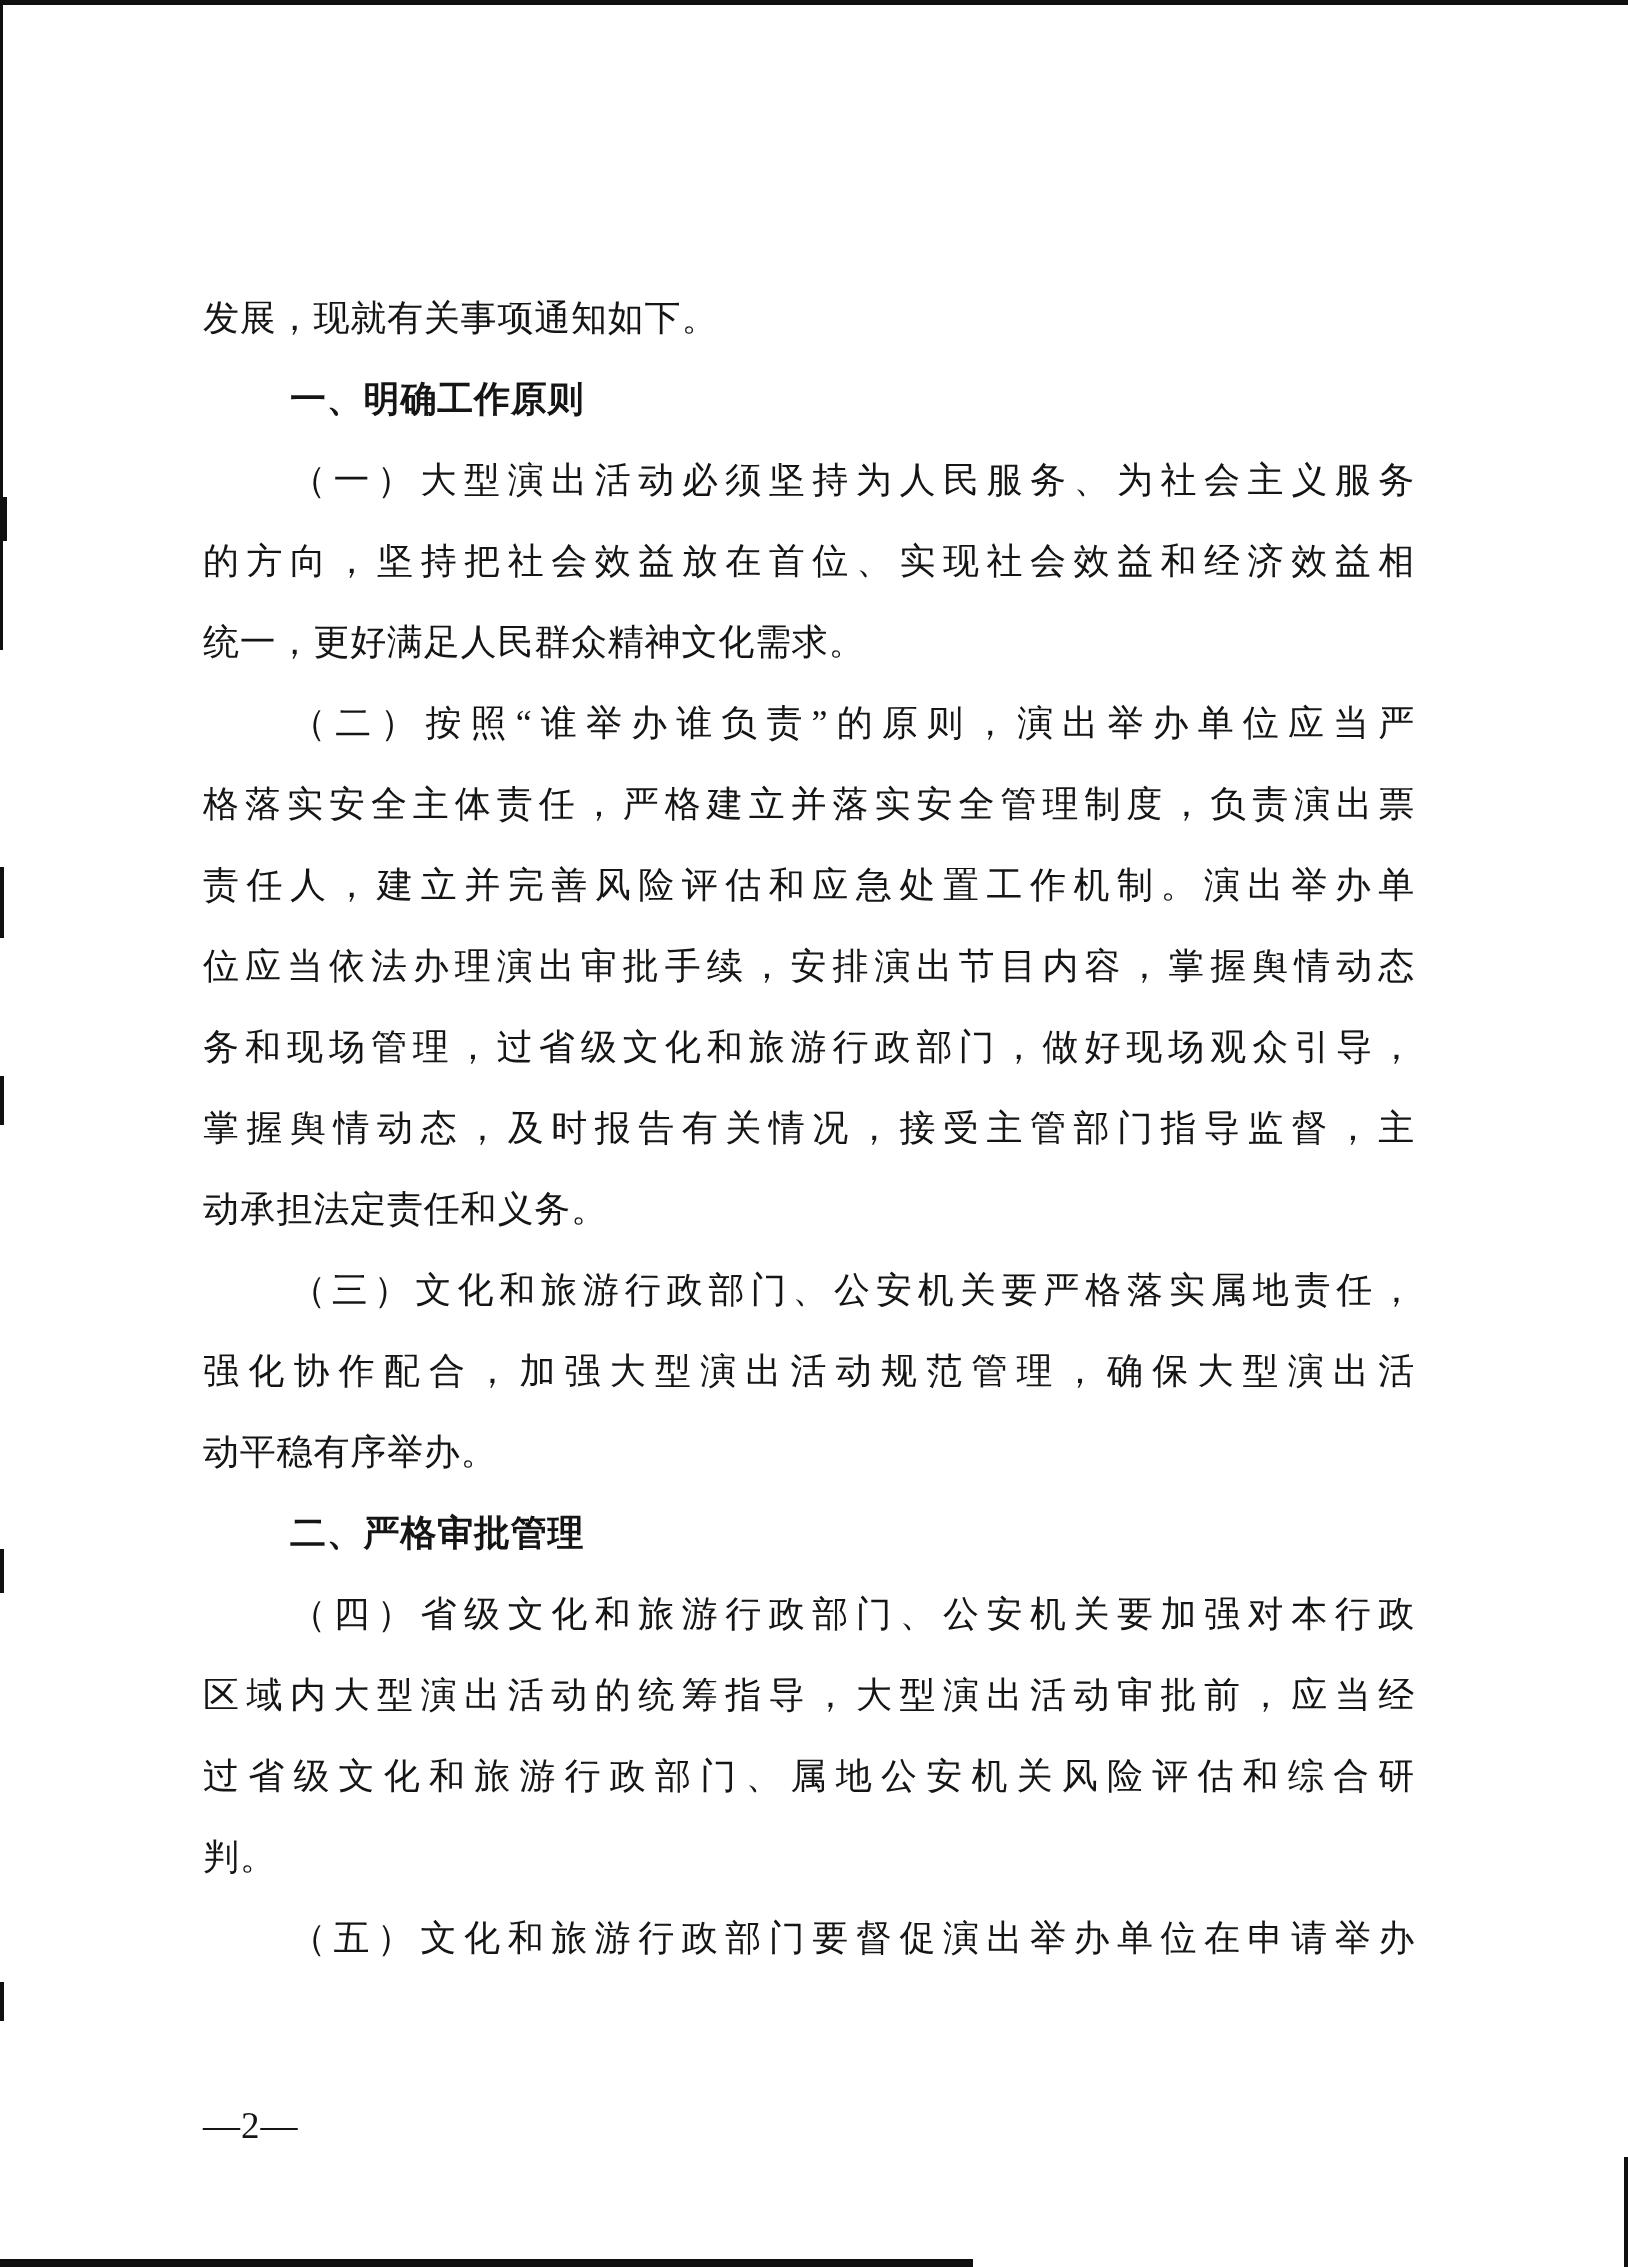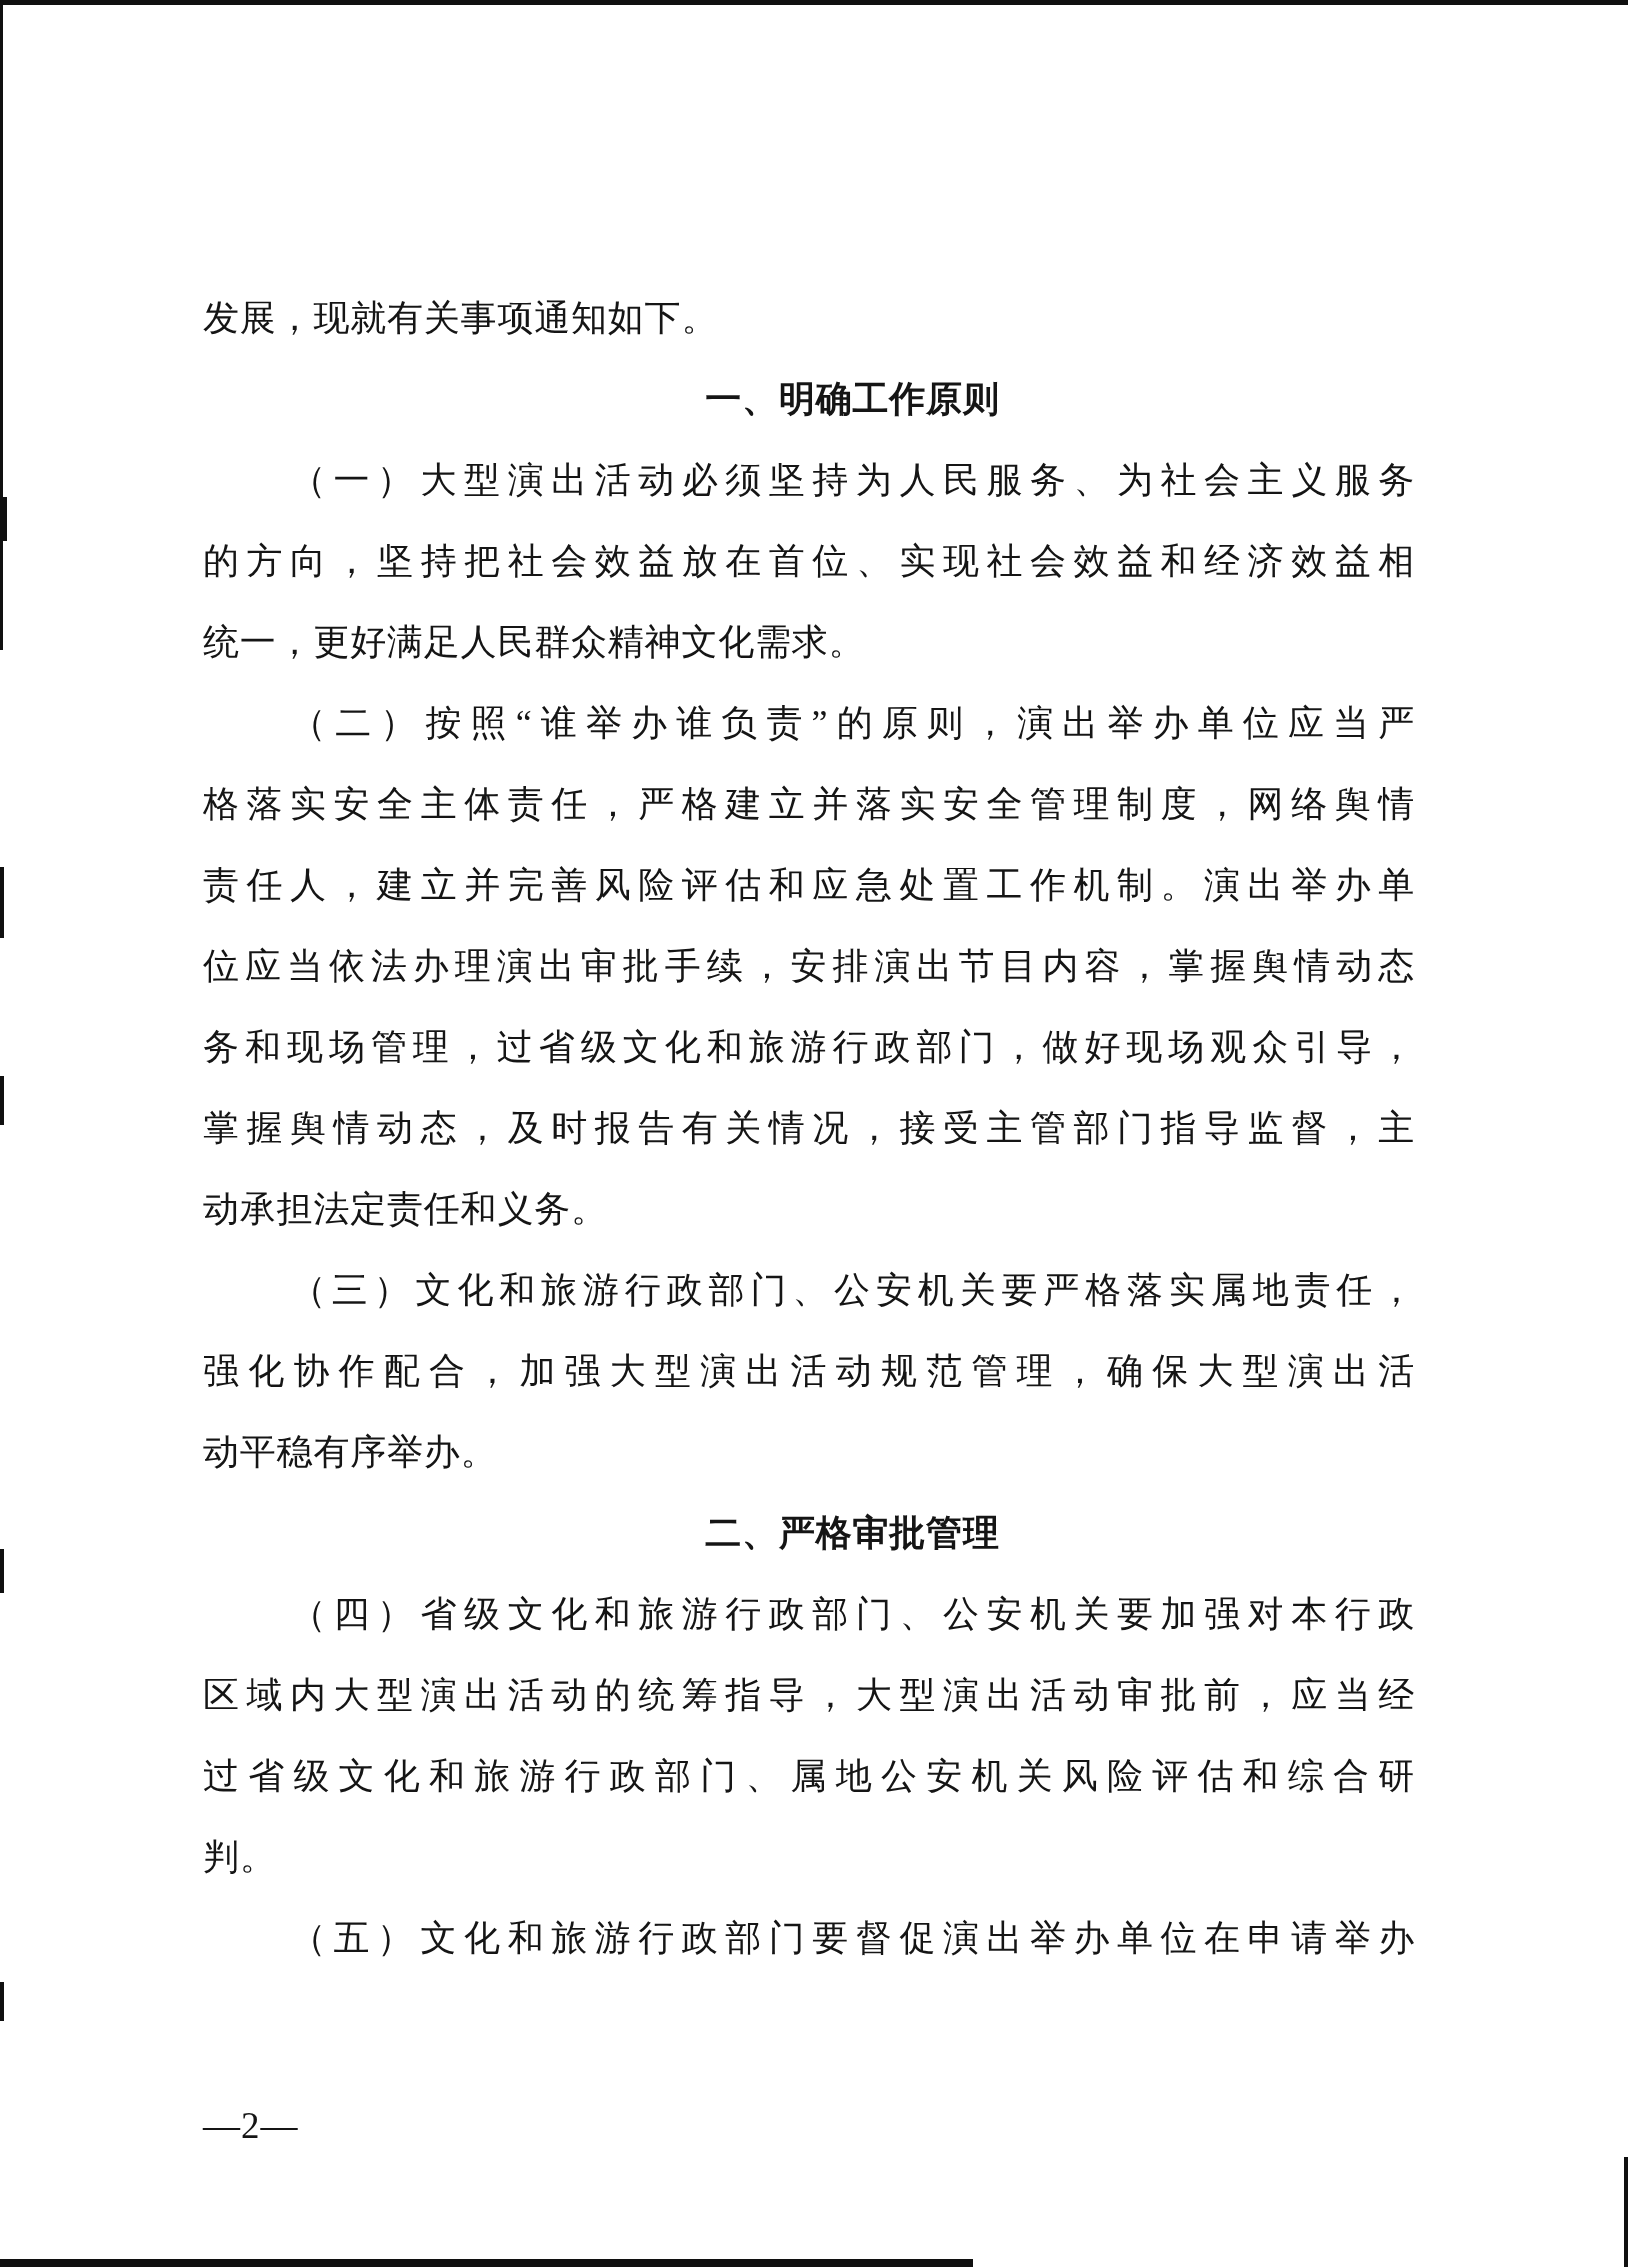--- a/index.html
+++ b/index.html
@@ -31,21 +31,21 @@
     white-space: nowrap;
     overflow: visible;
   }
   .doc-line.fill {
     white-space: normal;
     text-align: justify;
     text-align-last: justify;
     text-justify: inter-character;
   }
   .doc-line.indent { text-indent: 87px; }
-  .doc-line.bold   { font-weight: 700; text-align: center; }
+  .doc-line.bold   { font-weight: 700; }
   
   .page-number {
     position: absolute;
     left: 203px;
     top: 2104px;
     font-size: 37px;
     letter-spacing: 1px;
   }
   
   .artifact { position: absolute; background: #101010; }
@@ -74,21 +74,21 @@
   <div class="artifact a-bottom"></div>
   <div class="artifact a-right-line"></div>
 
   <div class="text-block">
       <div class="doc-line">发展，现就有关事项通知如下。</div>
       <div class="doc-line indent bold">一、明确工作原则</div>
       <div class="doc-line indent fill">（一）大型演出活动必须坚持为人民服务、为社会主义服务</div>
       <div class="doc-line fill">的方向，坚持把社会效益放在首位、实现社会效益和经济效益相</div>
       <div class="doc-line">统一，更好满足人民群众精神文化需求。</div>
       <div class="doc-line indent fill">（二）按照“谁举办谁负责”的原则，演出举办单位应当严</div>
-      <div class="doc-line fill">格落实安全主体责任，严格建立并落实安全管理制度，网络舆情</div>
+      <div class="doc-line fill">格落实安全主体责任，严格建立并落实安全管理制度，负责演出票</div>
       <div class="doc-line fill">责任人，建立并完善风险评估和应急处置工作机制。演出举办单</div>
       <div class="doc-line fill">位应当依法办理演出审批手续，安排演出节目内容，掌握舆情动态</div>
       <div class="doc-line fill">务和现场管理，过省级文化和旅游行政部门，做好现场观众引导，</div>
       <div class="doc-line fill">掌握舆情动态，及时报告有关情况，接受主管部门指导监督，主</div>
       <div class="doc-line">动承担法定责任和义务。</div>
       <div class="doc-line indent fill">（三）文化和旅游行政部门、公安机关要严格落实属地责任，</div>
       <div class="doc-line fill">强化协作配合，加强大型演出活动规范管理，确保大型演出活</div>
       <div class="doc-line">动平稳有序举办。</div>
       <div class="doc-line indent bold">二、严格审批管理</div>
       <div class="doc-line indent fill">（四）省级文化和旅游行政部门、公安机关要加强对本行政</div>

